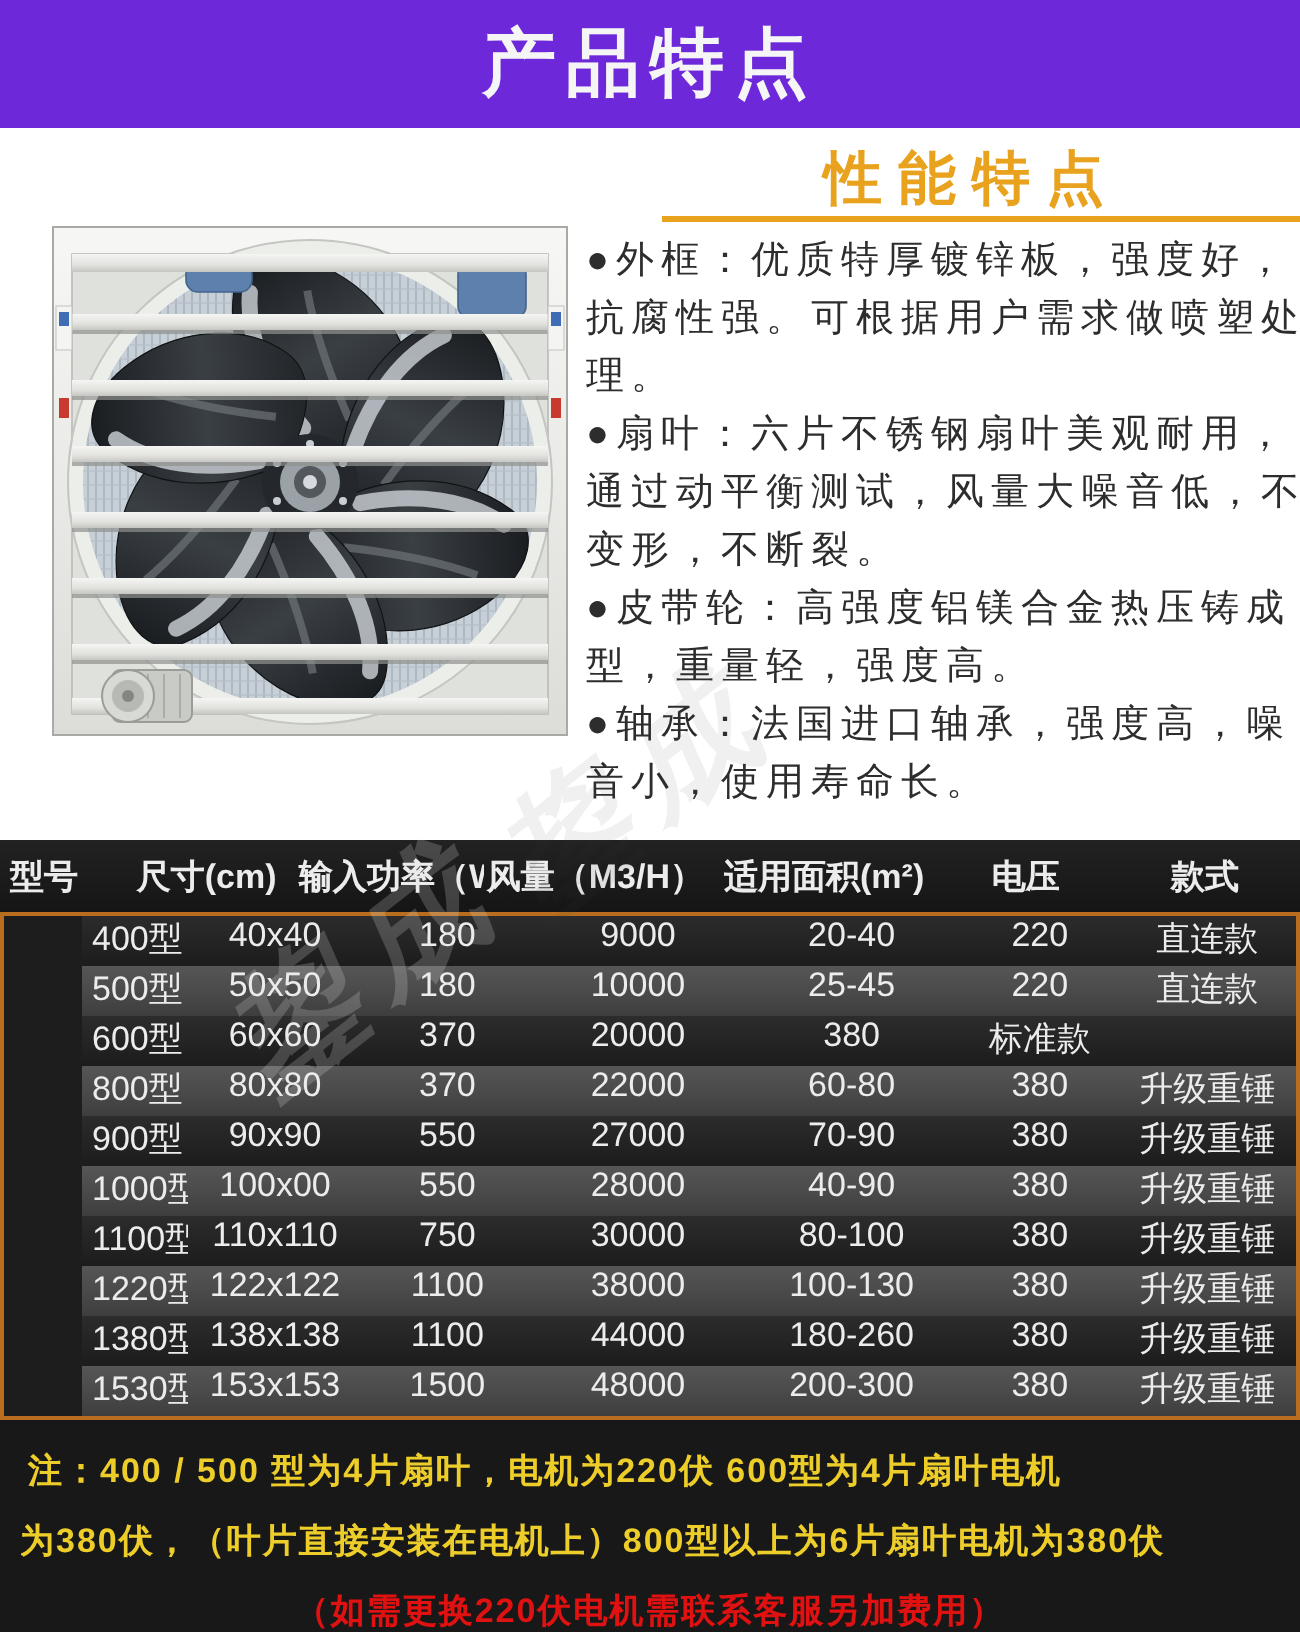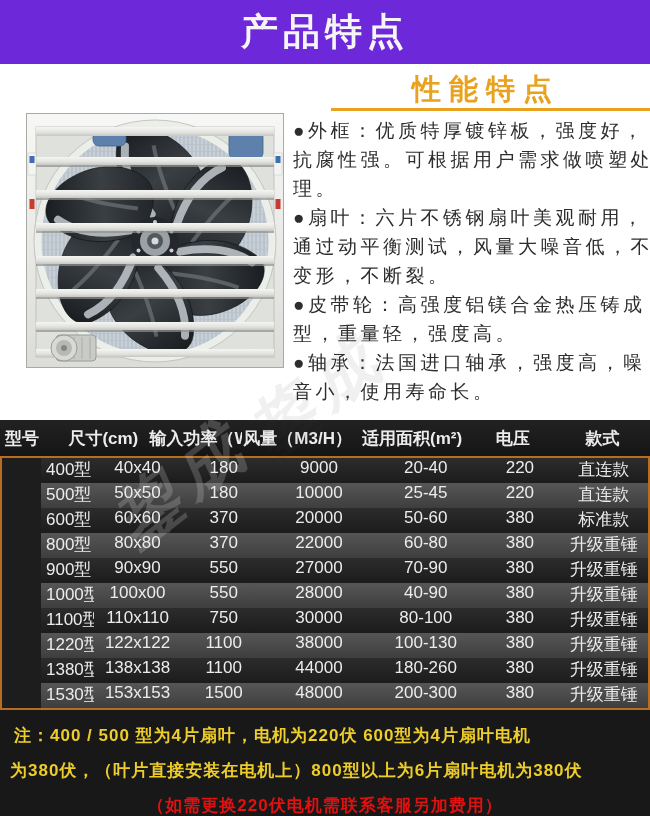--- a/index.html
+++ b/index.html
@@ -239,21 +239,20 @@
             <div class="cell">10000</div>
             <div class="cell">25-45</div>
             <div class="cell">220</div>
             <div class="cell">直连款</div>
           </div>
           <div class="trow">
             <div class="cell">600型</div>
             <div class="cell">60x60</div>
             <div class="cell">370</div>
             <div class="cell">20000</div>
-            <div class="cell">50-60</div>
             <div class="cell">380</div>
             <div class="cell">标准款</div>
           </div>
           <div class="trow">
             <div class="cell">800型</div>
             <div class="cell">80x80</div>
             <div class="cell">370</div>
             <div class="cell">22000</div>
             <div class="cell">60-80</div>
             <div class="cell">380</div>

